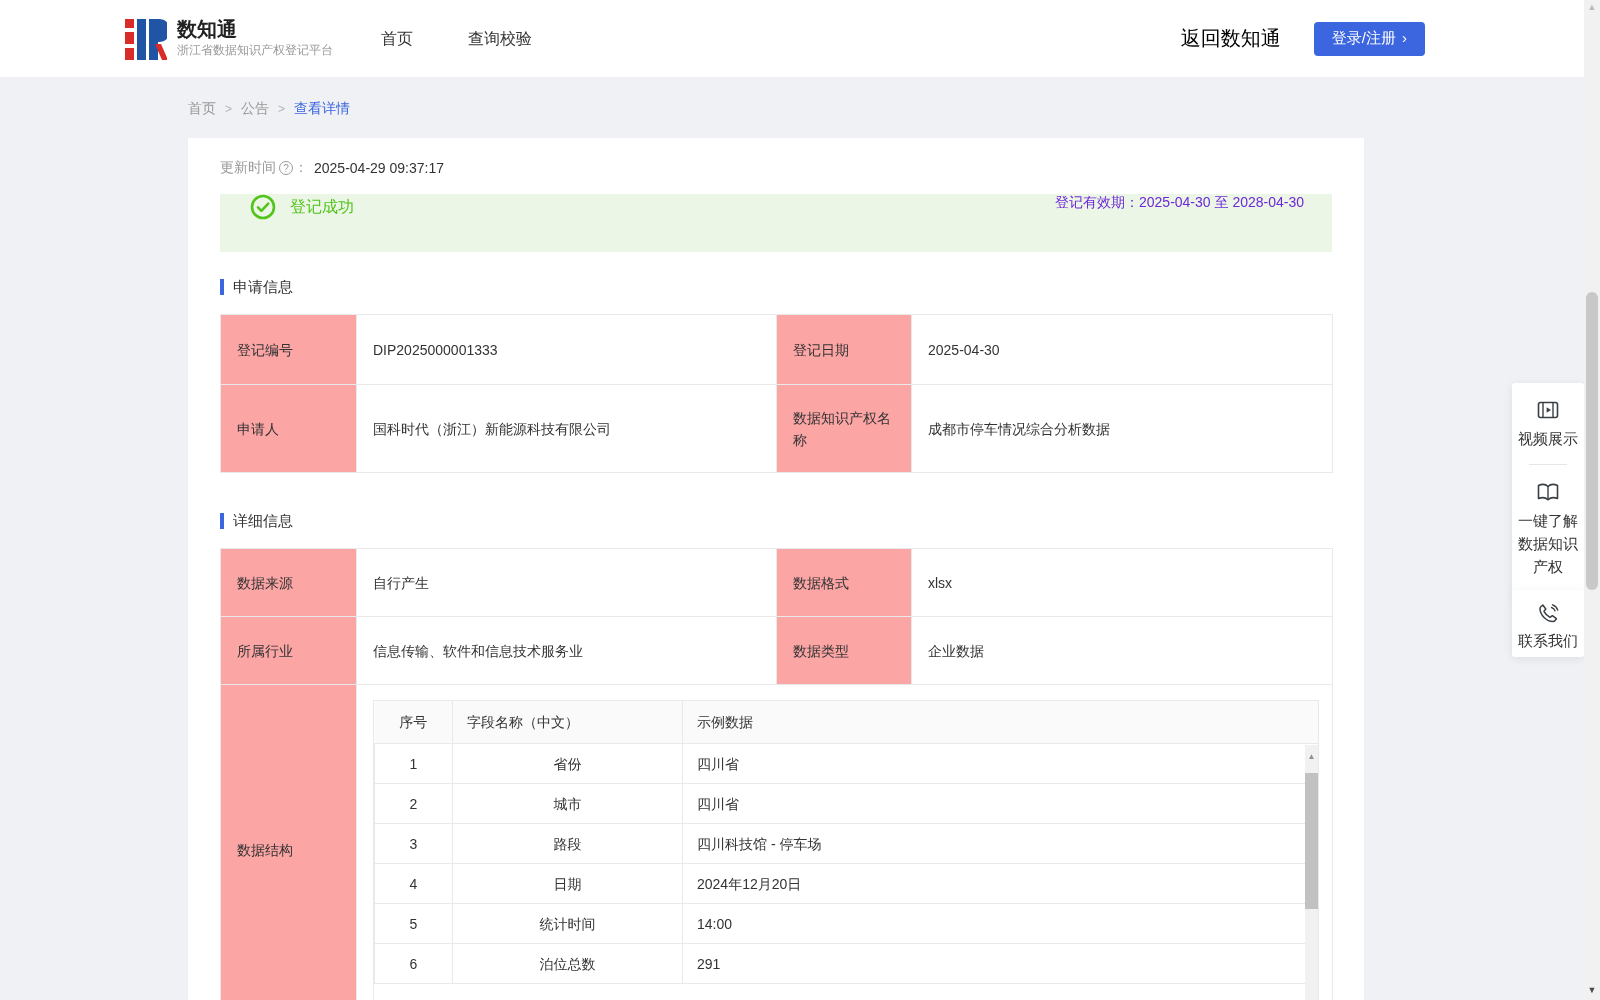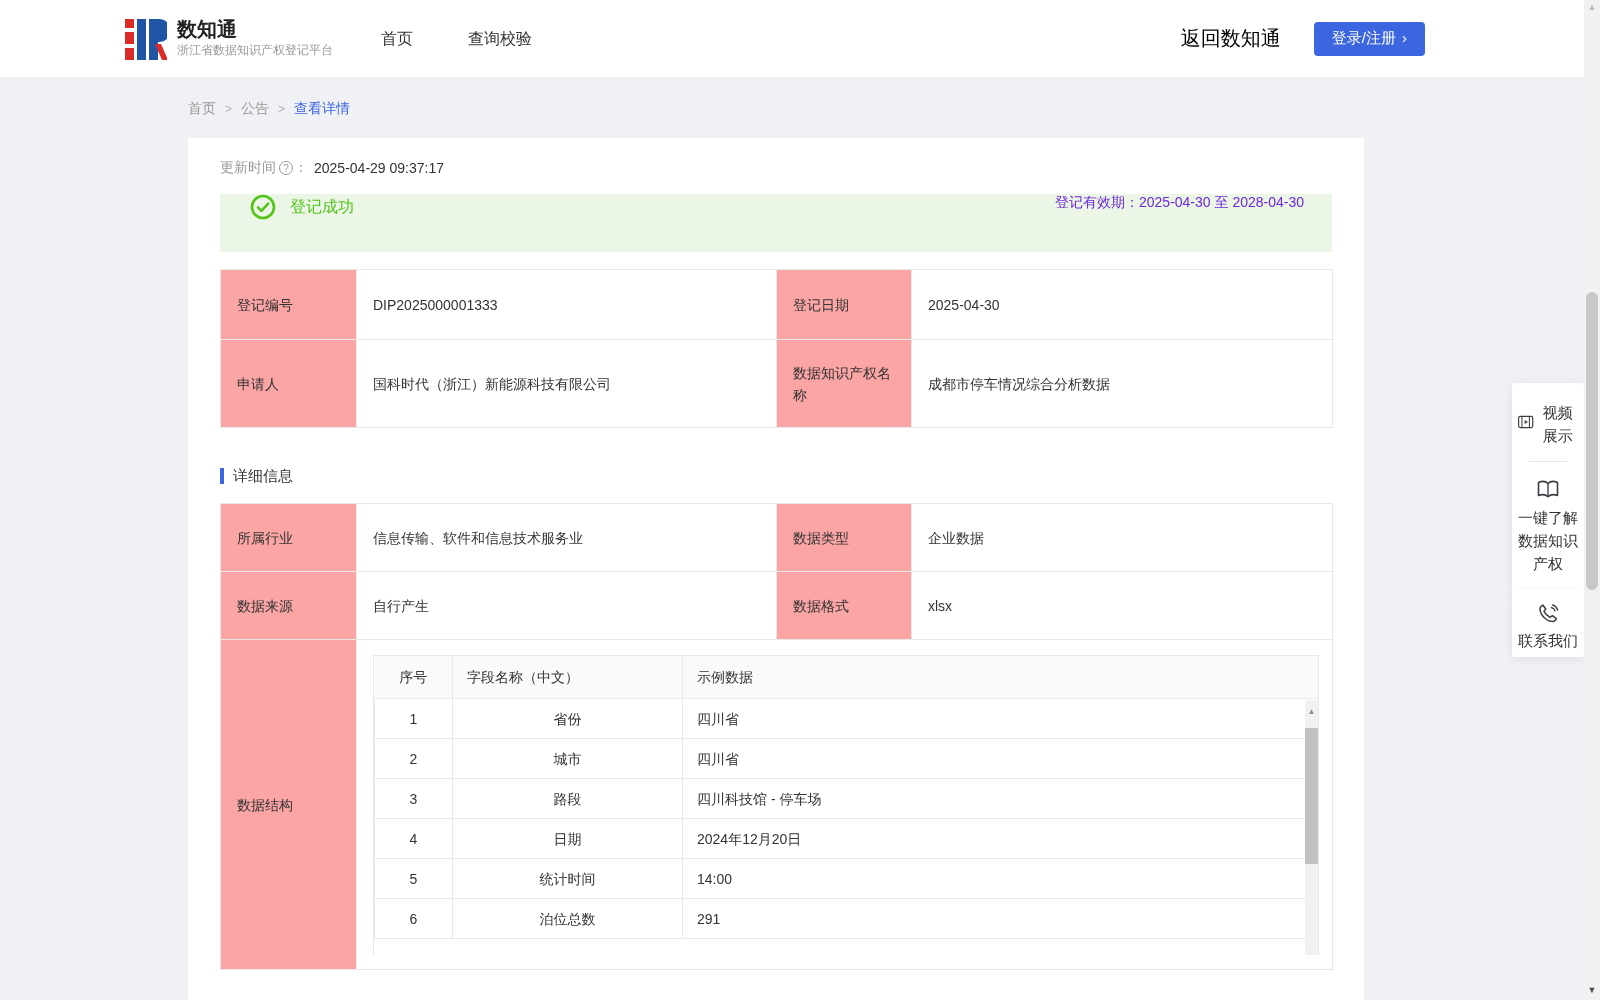--- a/index.html
+++ b/index.html
@@ -178,20 +178,24 @@
         <circle cx="13" cy="13" r="11" fill="none" stroke="#52C41A" stroke-width="2.6"></circle>
         <path d="M8 13.4 l3.4 3.4 L18.2 9.6" fill="none" stroke="#52C41A" stroke-width="2.6" stroke-linecap="round" stroke-linejoin="round"></path>
       </svg>
       <span class="banner-status-text">登记成功</span>
     </div>
     <div class="banner-validity">
       <span>登记有效期：</span><span>2025-04-30 至 2028-04-30</span>
     </div>
   </div>
 
+  <div class="section-title mt-title1">
+    <span class="section-bar"></span>
+    <span class="section-text">申请信息</span>
+  </div>
 
   <table class="info-table">
     <colgroup>
         <col style="width:136px">
         <col style="width:420px">
         <col style="width:135px">
         <col style="width:421px">
       </colgroup>
     <tbody>
         <tr class="h70">
@@ -216,30 +220,30 @@
 
   <table class="info-table">
     <colgroup>
         <col style="width:136px">
         <col style="width:420px">
         <col style="width:135px">
         <col style="width:421px">
       </colgroup>
     <tbody>
         <tr class="h68">
+      <td class="lbl">数据来源</td>
+      <td>自行产生</td>
+      <td class="lbl">数据格式</td>
+      <td>xlsx</td>
+    </tr>
+    <tr class="h68">
       <td class="lbl">所属行业</td>
       <td>信息传输、软件和信息技术服务业</td>
       <td class="lbl">数据类型</td>
       <td>企业数据</td>
-    </tr>
-    <tr class="h68">
-      <td class="lbl">数据来源</td>
-      <td>自行产生</td>
-      <td class="lbl">数据格式</td>
-      <td>xlsx</td>
     </tr>
     <tr>
       <td class="lbl">数据结构</td>
       <td class="structure-cell" colspan="3">
         <div class="inner-wrap">
           <table class="inner-table">
             <colgroup>
                   <col style="width:78px">
                   <col style="width:230px">
                   <col style="width:638px">
@@ -287,21 +291,21 @@
             <div class="inner-scroll-thumb"></div>
           </div>
         </div>
       </td>
     </tr>
   </tbody>
     </table>
 </div>
 
 <div class="float-card float-card-1">
-  <div style="display:flex;align-items:center;">
+  <div style="display:flex;flex-direction:column;align-items:center;">
     <svg class="float-icon" width="26" height="26" viewBox="0 0 26 26">
       <rect x="3.5" y="5.5" width="19" height="15" rx="2" fill="none" stroke="#3a3f45" stroke-width="1.6"></rect>
       <line x1="8" y1="5.5" x2="8" y2="20.5" stroke="#3a3f45" stroke-width="1.4"></line>
       <line x1="18" y1="5.5" x2="18" y2="20.5" stroke="#3a3f45" stroke-width="1.4"></line>
       <path d="M11.6 10.2 l4.4 2.8 -4.4 2.8 z" fill="#3a3f45"></path>
     </svg>
     <div class="float-label">视频展示</div>
   </div>
   <div class="float-divider"></div>
   <div style="display:flex;flex-direction:column;align-items:center;">

